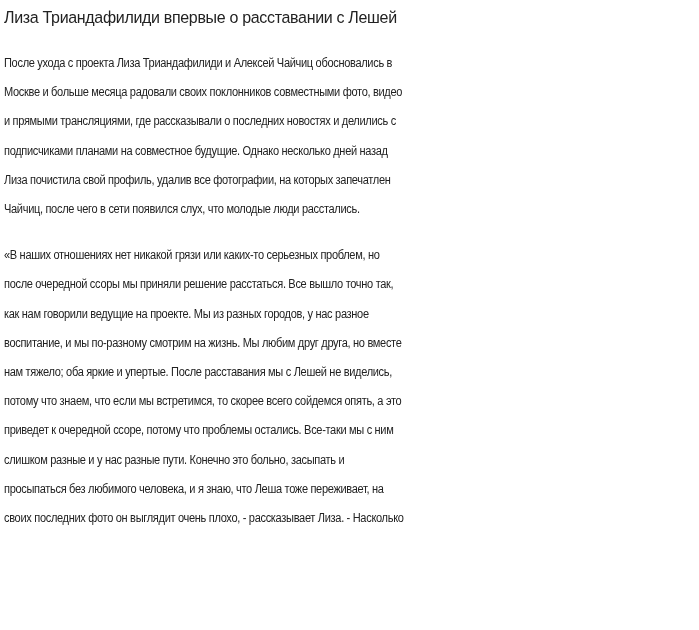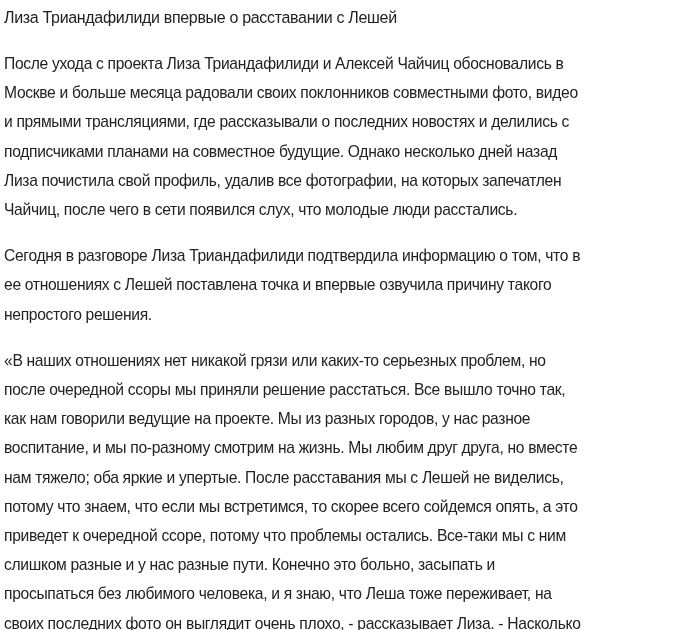--- a/index.html
+++ b/index.html
@@ -24,21 +24,21 @@
       font-size: 17.4px;
       line-height: 29px;
       margin: 3px 0 0 0;
       font-weight: normal;
       letter-spacing: -0.35px;
       transform: scaleX(0.92);
       transform-origin: left;
       white-space: nowrap;
     }
     .para {
-      font-size: 17px;
+      font-size: 12px;
       line-height: 29.2px;
       margin: 17px 0 0 0;
       letter-spacing: -0.35px;
     }
     .line {
       display: block;
       white-space: nowrap;
       transform: scaleX(0.92);
       transform-origin: left;
     }
@@ -51,25 +51,20 @@
 
   <p class="para">
     <span class="line">После ухода с проекта Лиза Триандафилиди и Алексей Чайчиц обосновались в</span>
     <span class="line">Москве и больше месяца радовали своих поклонников совместными фото, видео</span>
     <span class="line">и прямыми трансляциями, где рассказывали о последних новостях и делились с</span>
     <span class="line">подписчиками планами на совместное будущие. Однако несколько дней назад</span>
     <span class="line">Лиза почистила свой профиль, удалив все фотографии, на которых запечатлен</span>
     <span class="line">Чайчиц, после чего в сети появился слух, что молодые люди расстались.</span>
   </p>
 
-  <p class="para">
-    <span class="line">Сегодня в разговоре Лиза Триандафилиди подтвердила информацию о том, что в</span>
-    <span class="line">ее отношениях с Лешей поставлена точка и впервые озвучила причину такого</span>
-    <span class="line">непростого решения.</span>
-  </p>
 
   <p class="para">
     <span class="line">«В наших отношениях нет никакой грязи или каких-то серьезных проблем, но</span>
     <span class="line">после очередной ссоры мы приняли решение расстаться. Все вышло точно так,</span>
     <span class="line">как нам говорили ведущие на проекте. Мы из разных городов, у нас разное</span>
     <span class="line">воспитание, и мы по-разному смотрим на жизнь. Мы любим друг друга, но вместе</span>
     <span class="line">нам тяжело; оба яркие и упертые. После расставания мы с Лешей не виделись,</span>
     <span class="line">потому что знаем, что если мы встретимся, то скорее всего сойдемся опять, а это</span>
     <span class="line">приведет к очередной ссоре, потому что проблемы остались. Все-таки мы с ним</span>
     <span class="line">слишком разные и у нас разные пути. Конечно это больно, засыпать и</span>

